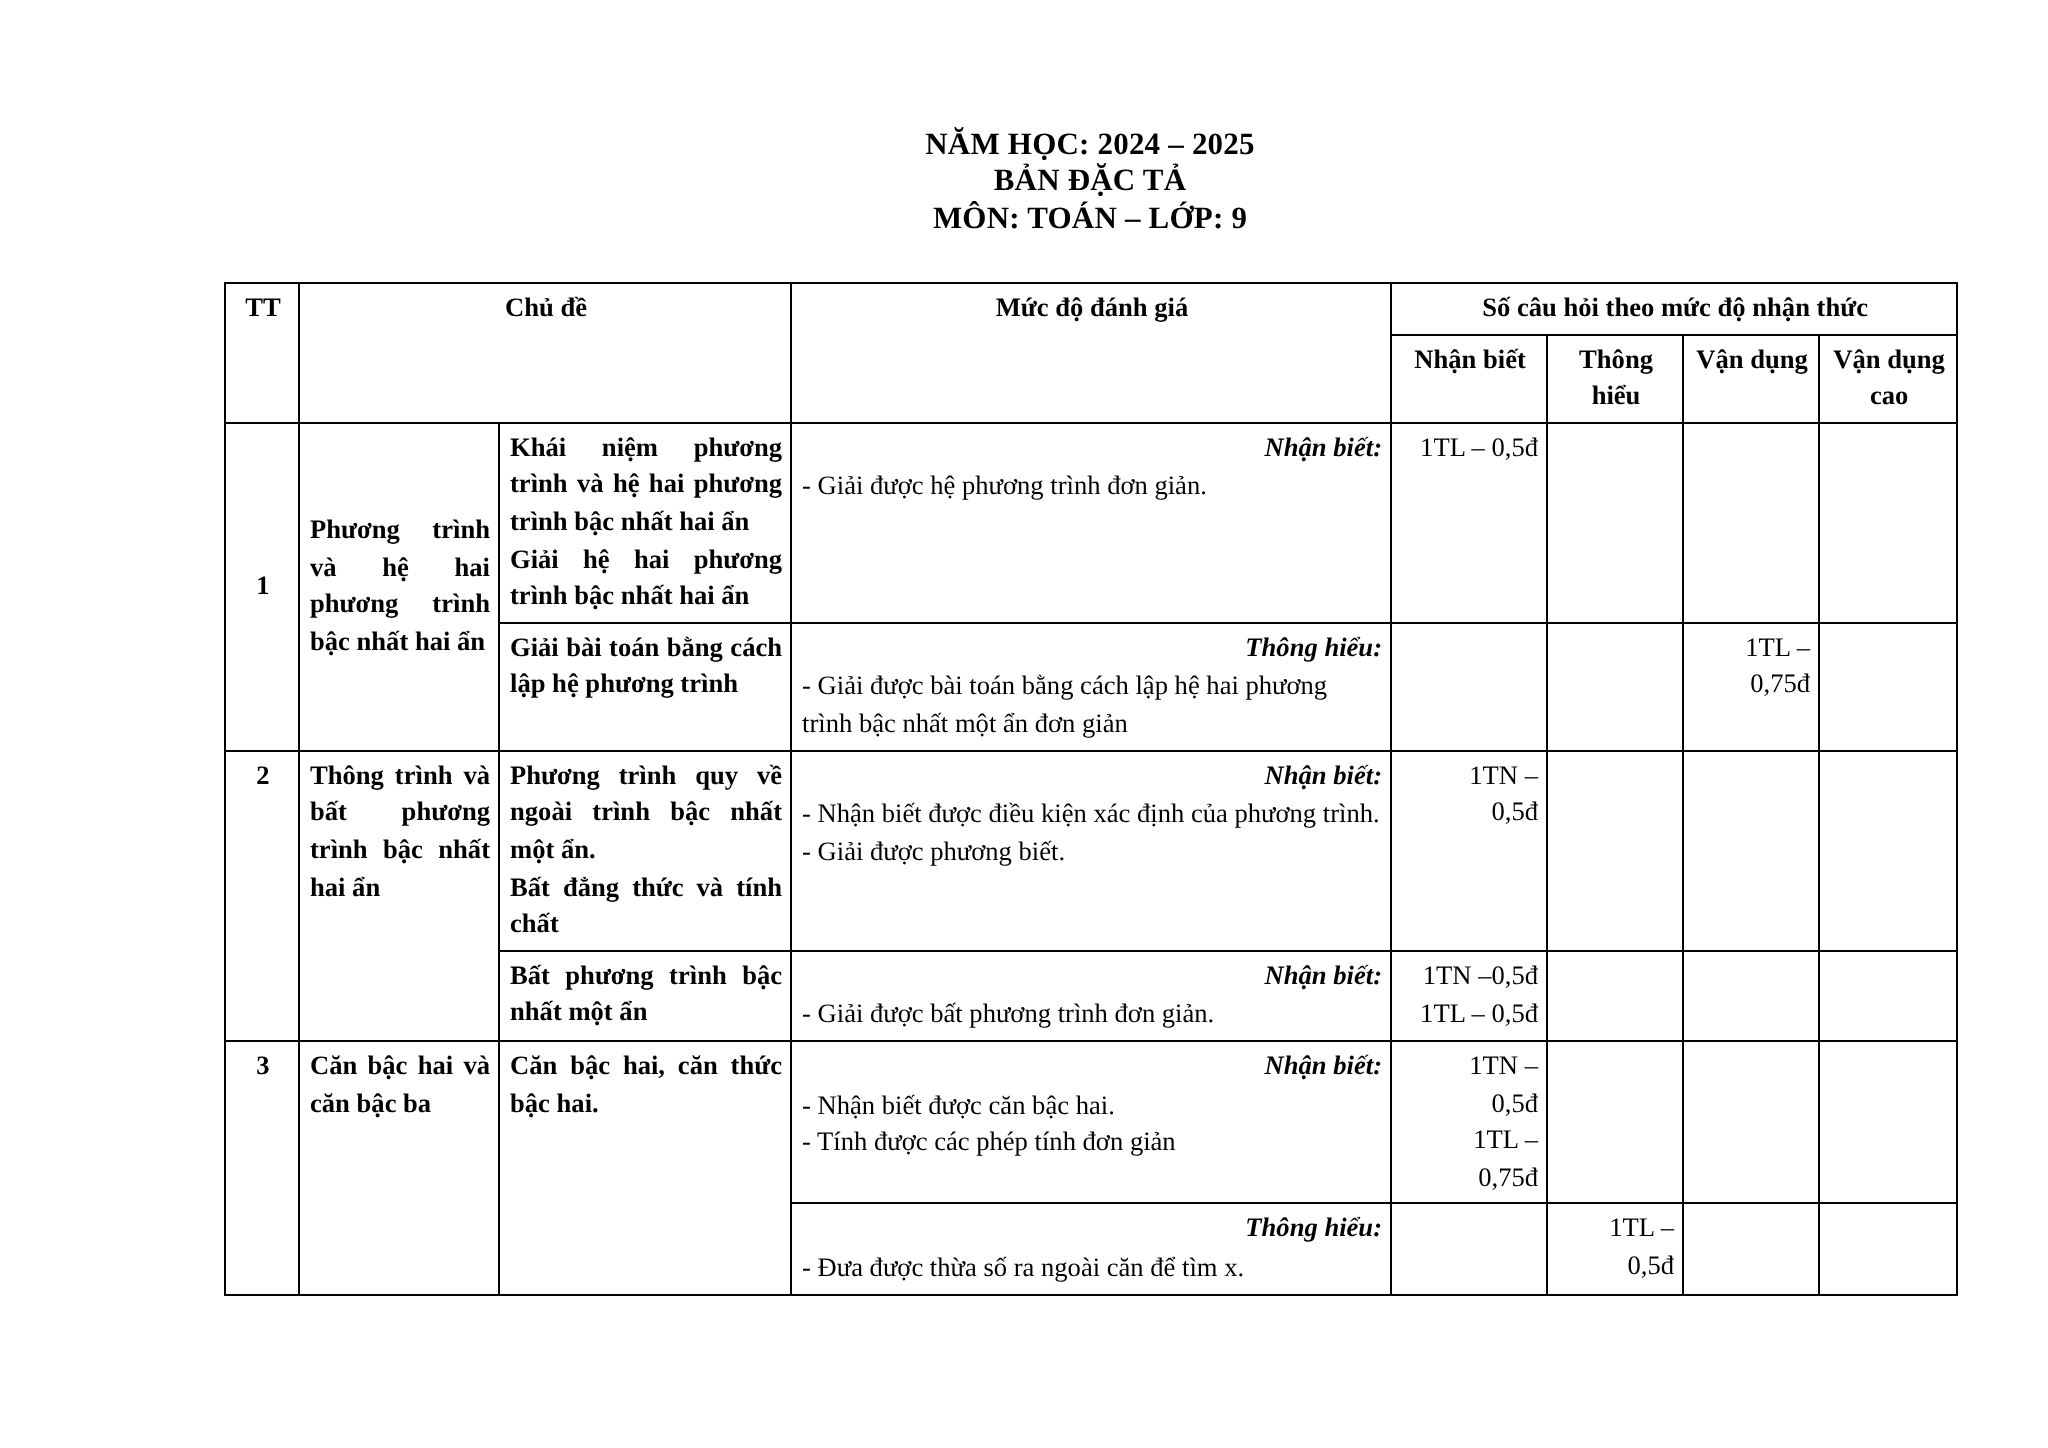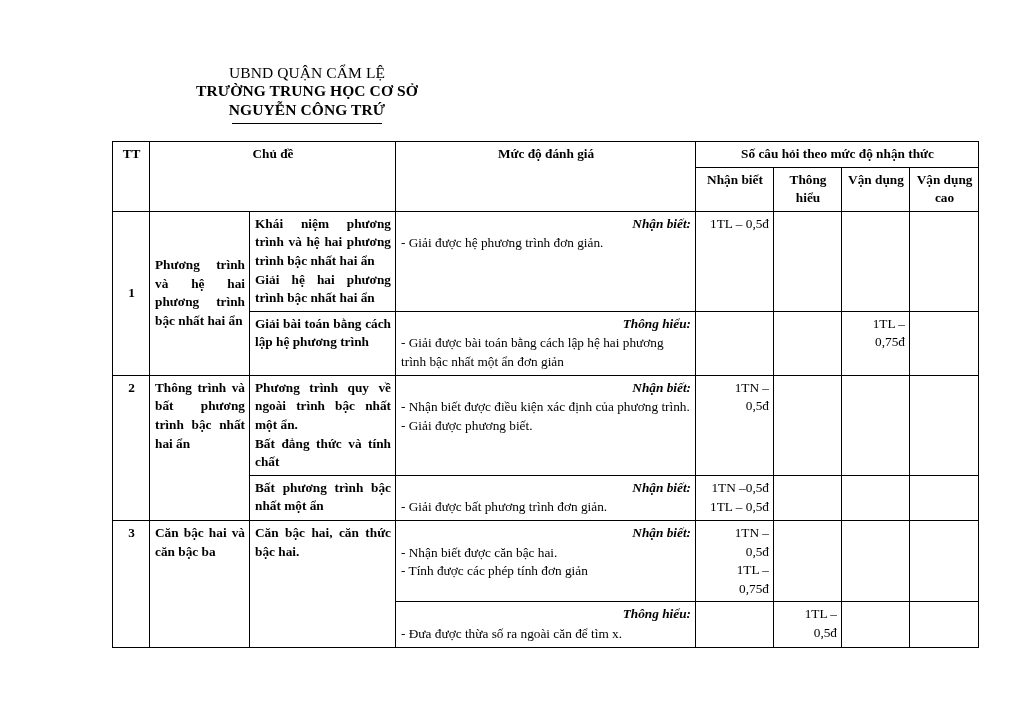--- a/index.html
+++ b/index.html
@@ -150,28 +150,25 @@
 
   .jtxt { display: block; }
 </style>
 </head>
 <body>
 
 <div class="page">
 
   <div class="doc-header">
 
-    <div class="header-left">
-      <div class="hdr-line plain">UBND QUẬN CẨM LỆ</div>
-      <div class="hdr-line bold">TRƯỜNG TRUNG HỌC CƠ SỞ</div>
-      <div class="hdr-line bold">NGUYỄN CÔNG TRỨ</div>
-      <div class="hdr-rule"></div>
-    </div>
 
     <div class="header-right">
+      <div class="hdr-line bold">NĂM HỌC: 2024 – 2025</div>
+      <div class="hdr-line bold">BẢN ĐẶC TẢ</div>
+      <div class="hdr-line bold">MÔN: TOÁN – LỚP: 9</div>
     </div>
 
   </div>
 
   <div class="table-wrap">
     <table class="spec">
       <colgroup>
         <col class="c-tt">
           <col class="c-topic">
           <col class="c-sub">

